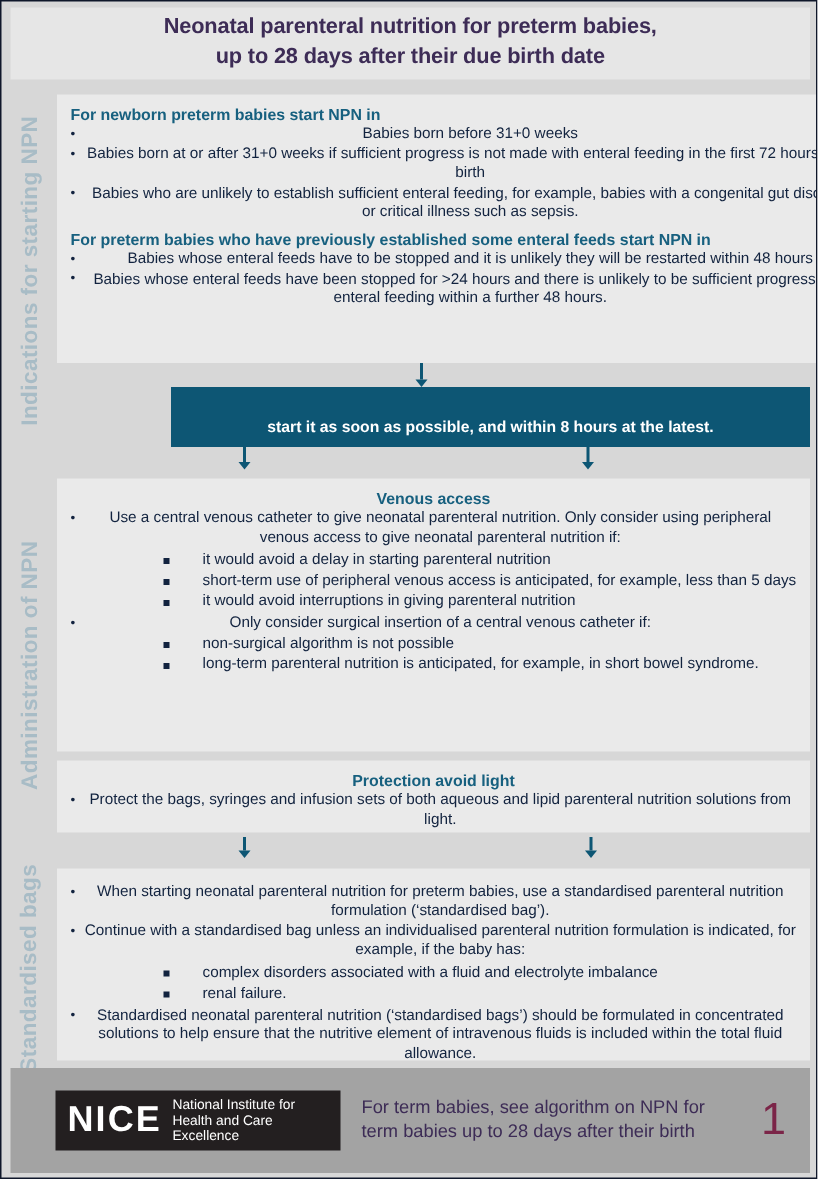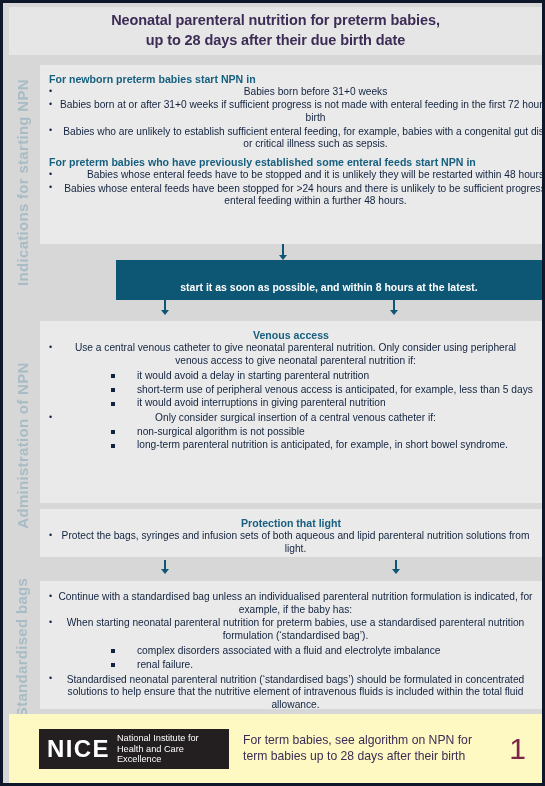--- a/index.html
+++ b/index.html
@@ -9,21 +9,21 @@
   }
   body {
     font-family: "Liberation Sans", sans-serif;
   }
   #page {
     position: relative;
     width: 545px;
     height: 786px;
     background: #d7d7d7;
     box-sizing: border-box;
-    border: 3px solid #0f172a;
+    border: 1px solid #0f172a;
     overflow: hidden;
   }
 
   
   .title-band {
     position: absolute;
     left: 6px;
     top: 4px;
     width: 533px;
     height: 48px;
@@ -164,21 +164,21 @@
     border-top: 5px solid #0d5674;
   }
 
   
   .footer-band {
     position: absolute;
     left: 6px;
     top: 711px;
     width: 533px;
     height: 70px;
-    background: #fef9c3;
+    background: #a3a3a3;
     display: flex;
     align-items: center;
   }
   .nice-logo {
     width: 190px;
     height: 40px;
     background: #231f20;
     margin-left: 30px;
     display: flex;
     align-items: center;
@@ -290,41 +290,41 @@
       </ul>
       <ul class="sq" style="margin-top:0;">
         <li>non-surgical algorithm is not possible</li>
         <li>long-term parenteral nutrition is anticipated, for example, in short bowel syndrome.</li>
       </ul>
     </div>
   </div>
 
   <div class="box" style="left:37px; top:506px; width:502px; height:48px;">
     <div class="box-inner">
-      <div class="hdr center">Protection that light</div>
+      <div class="hdr center">Protection avoid light</div>
       <ul class="dots">
         <li>Protect the bags, syringes and infusion sets of both aqueous and lipid parenteral nutrition solutions from light.</li>
       </ul>
     </div>
   </div>
 
   <div class="arrow" style="left:157px; top:557px; height:16px;">
     <div class="shaft" style="height:9px;"></div>
     <div class="head" style="top:9px;"></div>
   </div>
   <div class="arrow" style="left:388px; top:557px; height:16px;">
     <div class="shaft" style="height:9px;"></div>
     <div class="head" style="top:9px;"></div>
   </div>
 
   <div class="box" style="left:37px; top:578px; width:502px; height:128px;">
     <div class="box-inner" style="padding-top:10px;">
       <ul class="dots">
+        <li>When starting neonatal parenteral nutrition for preterm babies, use a standardised parenteral nutrition formulation (‘standardised bag’).</li>
         <li>Continue with a standardised bag unless an individualised parenteral nutrition formulation is indicated, for example, if the baby has:</li>
-        <li>When starting neonatal parenteral nutrition for preterm babies, use a standardised parenteral nutrition formulation (‘standardised bag’).</li>
       </ul>
       <ul class="sq">
         <li>complex disorders associated with a fluid and electrolyte imbalance</li>
         <li>renal failure.</li>
       </ul>
       <ul class="dots">
         <li>Standardised neonatal parenteral nutrition (‘standardised bags’) should be formulated in concentrated solutions to help ensure that the nutritive element of intravenous fluids is included within the total fluid allowance.</li>
       </ul>
     </div>
   </div>

